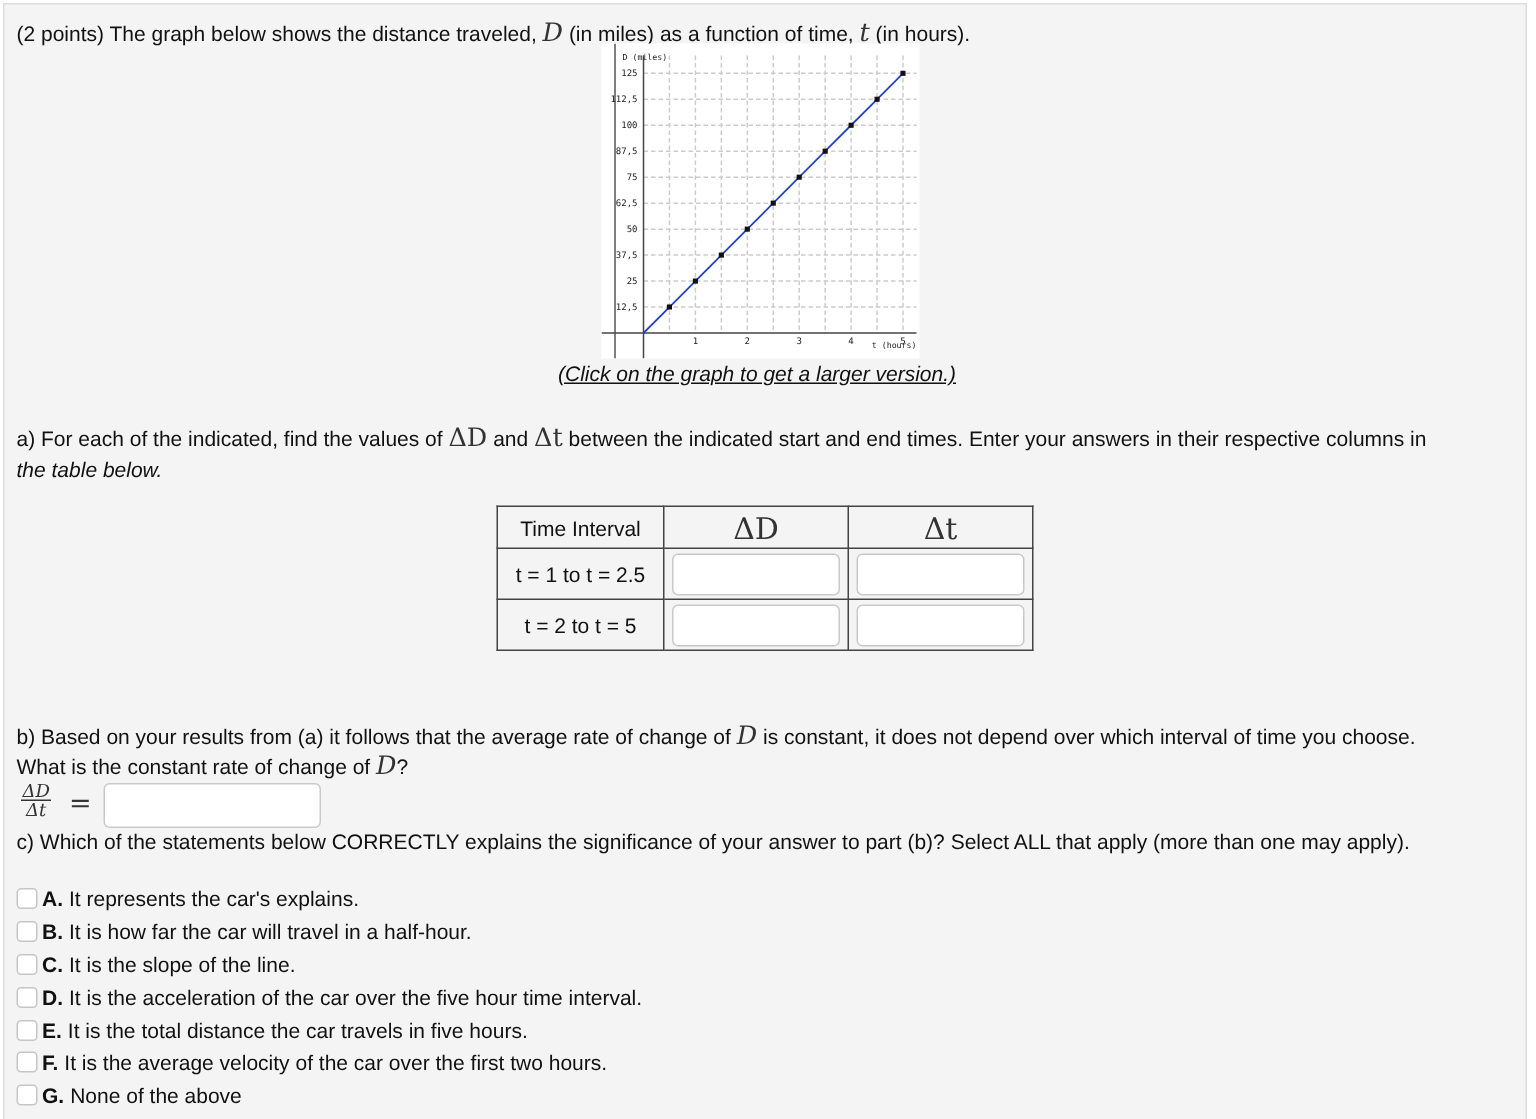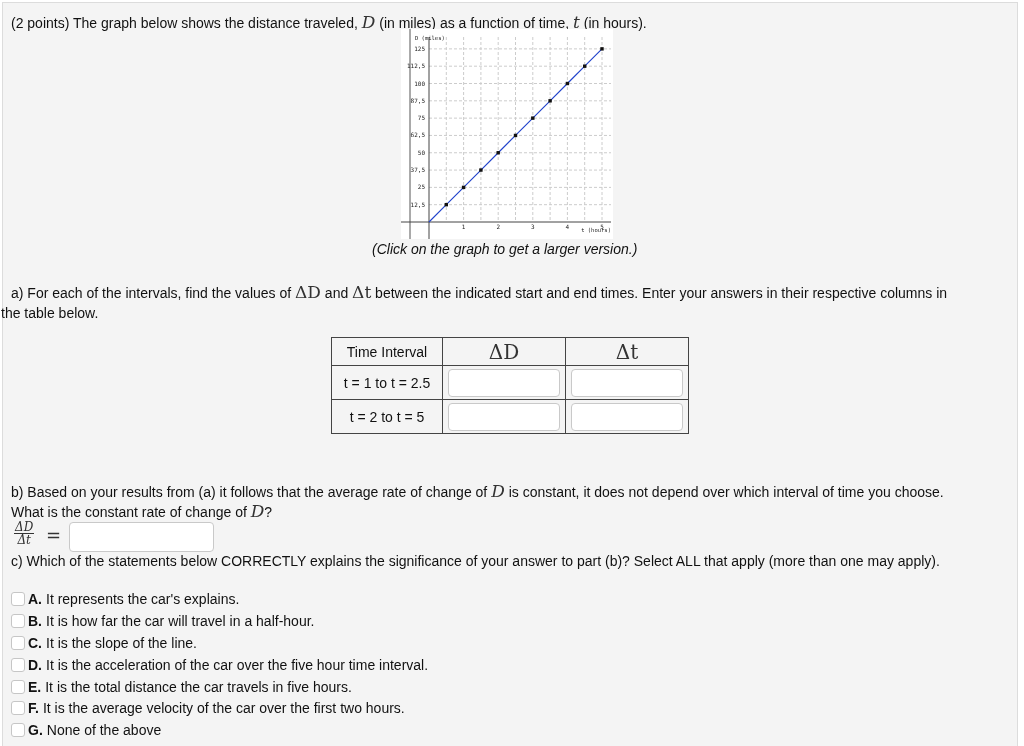--- a/index.html
+++ b/index.html
@@ -8,21 +8,21 @@
     position: absolute; left: 2px; top: 2px; width: 1016px; height: 748px;
     background: #f4f4f4; border: 1px solid #dcdcdc; box-sizing: border-box;
   }
   .text { position: absolute; font-size: 14px; line-height: 20px; white-space: nowrap; }
   .math { font-family: "DejaVu Serif", "Liberation Serif", serif; font-style: italic; font-size: 17px; color: #333; }
   .mathup { font-family: "DejaVu Serif", "Liberation Serif", serif; font-size: 17px; color: #333; }
   .graph {
     position: absolute; left: 401px; top: 29px; width: 212px; height: 210px;
     background: #fff; cursor: pointer;
   }
-  .caption { position: absolute; left: 372px; top: 241px; font-size: 14px; font-style: italic; }
+  .caption { position: absolute; left: 372px; top: 241px; font-size: 14px; font-style: italic; text-decoration: underline; }
   table.answers {
     position: absolute; left: 331px; top: 337px; border-collapse: collapse;
     background: #f4f4f4; font-size: 14px;
   }
   table.answers td, table.answers th {
     border: 1px solid #444; padding: 0; height: 33px; text-align: center; font-weight: normal;
   }
   table.answers th { height: 27px; }
   .col-int { width: 110px; }
   .col-in { width: 122px; }
@@ -108,27 +108,27 @@
       <rect x="130.10000000000002" y="87.425" width="3.4" height="3.4" fill="#111"></rect>
       <rect x="147.40000000000003" y="70.1125" width="3.4" height="3.4" fill="#111"></rect>
       <rect x="164.70000000000002" y="52.8" width="3.4" height="3.4" fill="#111"></rect>
       <rect x="182.00000000000003" y="35.4875" width="3.4" height="3.4" fill="#111"></rect>
       <rect x="199.3" y="18.175" width="3.4" height="3.4" fill="#111"></rect>
     </svg>
 </div>
 <div class="caption">(Click on the graph to get a larger version.)</div>
 
 <div class="text" style="left:11px; top:282px;">
-  <span>a) For each of the intervals, find the values of</span>
+  <span>a) For each of the indicated, find the values of</span>
   <span class="mathup">ΔD</span>
   <span>and</span>
   <span class="mathup">Δt</span>
   <span>between the indicated start and end times. Enter your answers in their respective columns in</span>
 </div>
-<div class="text" style="left:1px; top:303px;">the table below.</div>
+<div class="text" style="left:11px; top:303px;font-style:italic;">the table below.</div>
 
 <table class="answers">
   <tbody>
       <tr>
     <th class="col-int">Time Interval</th>
     <th class="col-in mathup" style="font-size:20px;">ΔD</th>
     <th class="col-in mathup" style="font-size:20px;">Δt</th>
   </tr>
   <tr>
     <td>t = 1 to t = 2.5</td>

